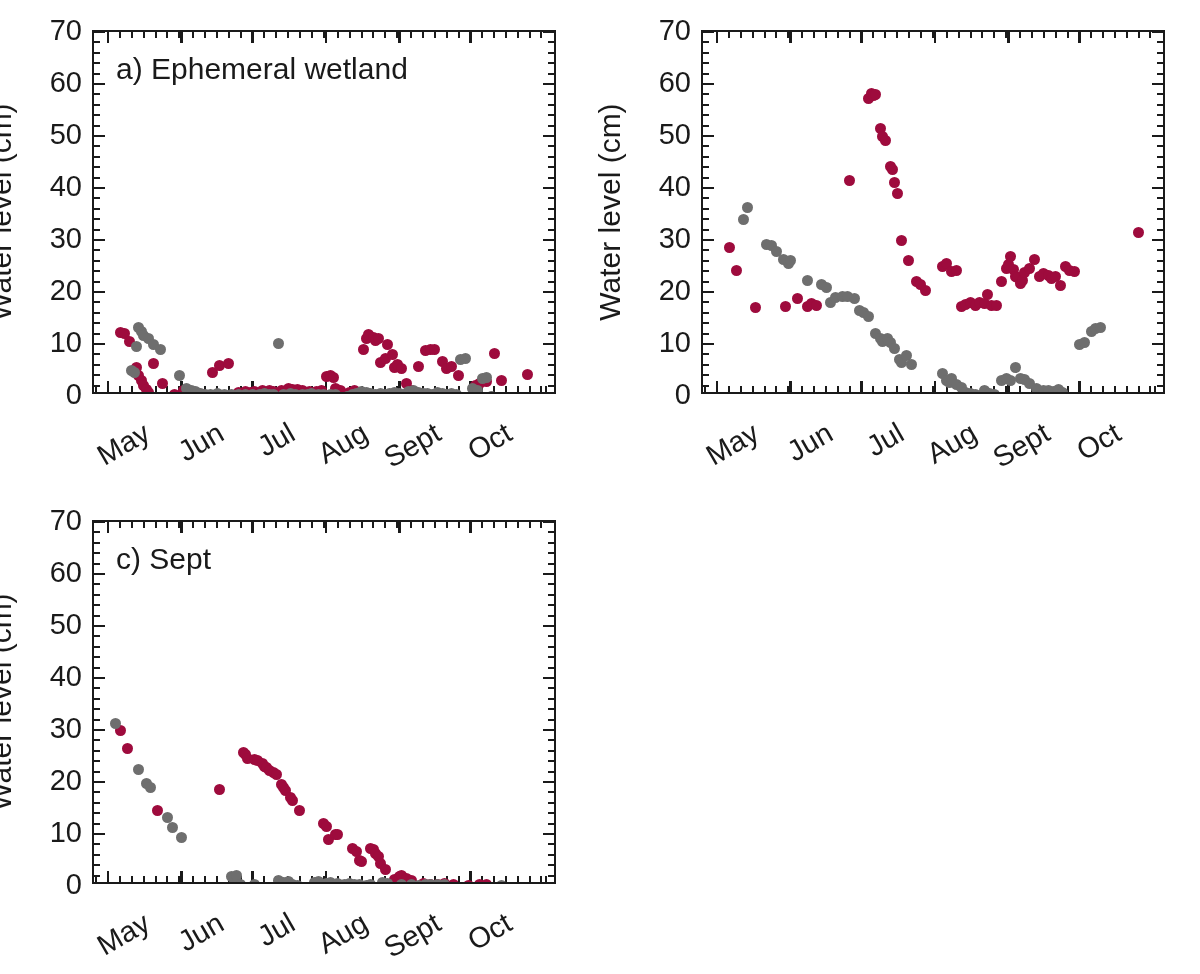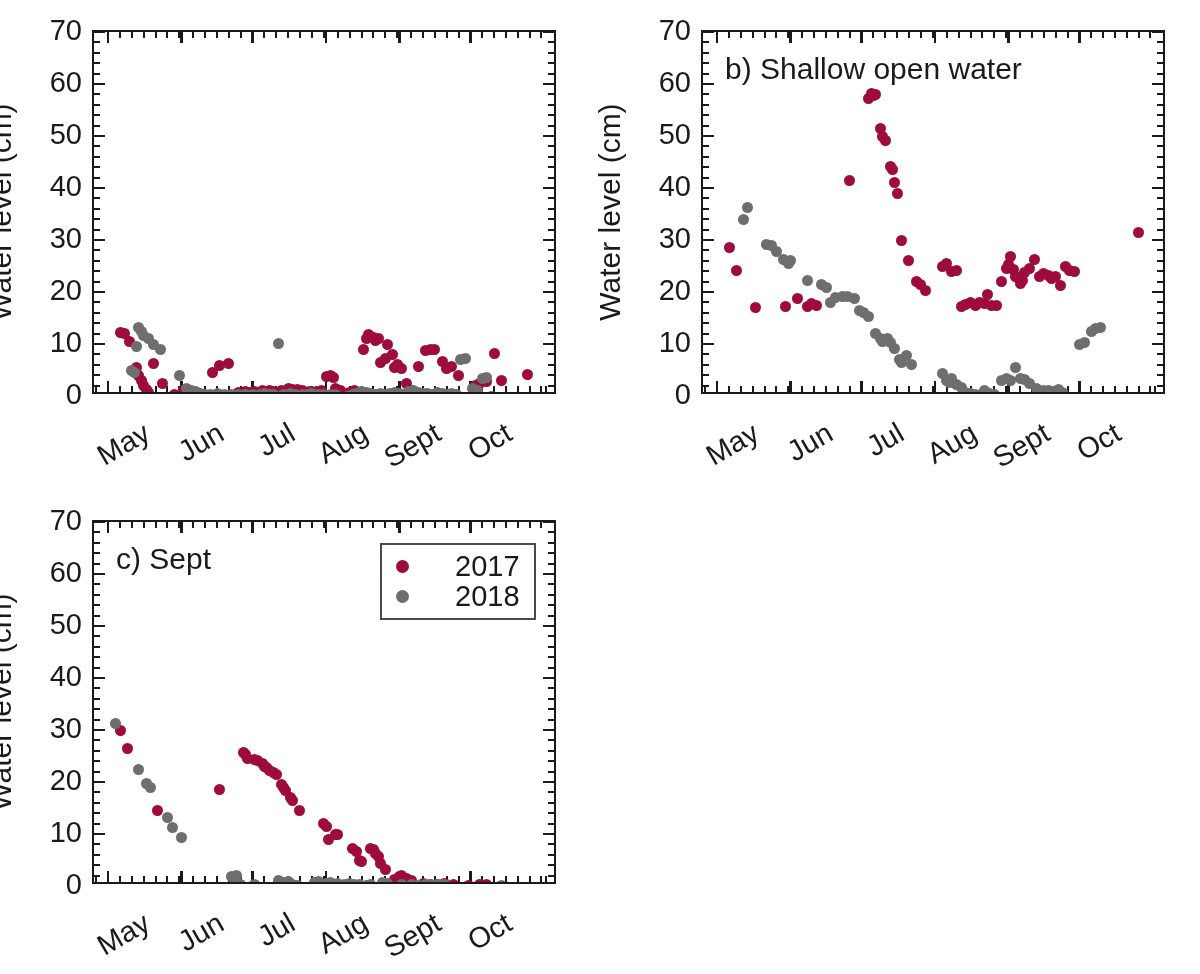--- a/index.html
+++ b/index.html
@@ -400,20 +400,21 @@
           <div class="dot" style="left: 362.204px; top: 362.96px; background: rgb(110, 110, 110);"></div>
           <div class="dot" style="left: 366.939px; top: 327.08px; background: rgb(110, 110, 110);"></div>
           <div class="dot" style="left: 371.673px; top: 326.56px; background: rgb(110, 110, 110);"></div>
           <div class="dot" style="left: 378.776px; top: 356.2px; background: rgb(110, 110, 110);"></div>
           <div class="dot" style="left: 383.51px; top: 358.8px; background: rgb(110, 110, 110);"></div>
           <div class="dot" style="left: 388.245px; top: 346.84px; background: rgb(110, 110, 110);"></div>
           <div class="dot" style="left: 392.98px; top: 345.8px; background: rgb(110, 110, 110);"></div>
           <div class="dot" style="left: 397.714px; top: 364px; background: rgb(110, 110, 110);"></div>
           <div class="dot" style="left: 402.449px; top: 365.56px; background: rgb(110, 110, 110);"></div>
         </div>
+      <div class="panel-label" style="left: 22px; top: 20px;">a) Ephemeral wetland</div>
     </div>
   <div class="ylabtick" style="left: 26px; width: 56px; top: 380px;">0</div>
       <div class="ylabtick" style="left: 26px; width: 56px; top: 328px;">10</div>
       <div class="ylabtick" style="left: 26px; width: 56px; top: 276px;">20</div>
       <div class="ylabtick" style="left: 26px; width: 56px; top: 224px;">30</div>
       <div class="ylabtick" style="left: 26px; width: 56px; top: 172px;">40</div>
       <div class="ylabtick" style="left: 26px; width: 56px; top: 120px;">50</div>
       <div class="ylabtick" style="left: 26px; width: 56px; top: 68px;">60</div>
       <div class="ylabtick" style="left: 26px; width: 56px; top: 16px;">70</div>
       <div class="xlabtick" style="left: 140.204px; top: 418px; transform: translateX(-100%) rotate(-30deg); transform-origin: 100% 0%;">May</div>
@@ -694,21 +695,20 @@
           <div class="dot" style="left: 345.633px; top: 358.28px; background: rgb(110, 110, 110);"></div>
           <div class="dot" style="left: 350.367px; top: 359.84px; background: rgb(110, 110, 110);"></div>
           <div class="dot" style="left: 355.102px; top: 357.76px; background: rgb(110, 110, 110);"></div>
           <div class="dot" style="left: 359.837px; top: 360.88px; background: rgb(110, 110, 110);"></div>
           <div class="dot" style="left: 376.408px; top: 312px; background: rgb(110, 110, 110);"></div>
           <div class="dot" style="left: 381.143px; top: 310.96px; background: rgb(110, 110, 110);"></div>
           <div class="dot" style="left: 388.245px; top: 299px; background: rgb(110, 110, 110);"></div>
           <div class="dot" style="left: 392.98px; top: 296.4px; background: rgb(110, 110, 110);"></div>
           <div class="dot" style="left: 397.714px; top: 295.88px; background: rgb(110, 110, 110);"></div>
         </div>
-      <div class="panel-label" style="left: 22px; top: 20px;">b) Shallow open water</div>
     </div>
   <div class="ylabtick" style="left: 635px; width: 56px; top: 380px;">0</div>
       <div class="ylabtick" style="left: 635px; width: 56px; top: 328px;">10</div>
       <div class="ylabtick" style="left: 635px; width: 56px; top: 276px;">20</div>
       <div class="ylabtick" style="left: 635px; width: 56px; top: 224px;">30</div>
       <div class="ylabtick" style="left: 635px; width: 56px; top: 172px;">40</div>
       <div class="ylabtick" style="left: 635px; width: 56px; top: 120px;">50</div>
       <div class="ylabtick" style="left: 635px; width: 56px; top: 68px;">60</div>
       <div class="ylabtick" style="left: 635px; width: 56px; top: 16px;">70</div>
       <div class="xlabtick" style="left: 749.204px; top: 418px; transform: translateX(-100%) rotate(-30deg); transform-origin: 100% 0%;">May</div>
@@ -963,30 +963,20 @@
           <div class="dot" style="left: 331.429px; top: 362.44px; background: rgb(110, 110, 110);"></div>
           <div class="dot" style="left: 336.163px; top: 362.96px; background: rgb(110, 110, 110);"></div>
           <div class="dot" style="left: 343.265px; top: 362.44px; background: rgb(110, 110, 110);"></div>
           <div class="dot" style="left: 350.367px; top: 362.96px; background: rgb(110, 110, 110);"></div>
           <div class="dot" style="left: 364.571px; top: 365.04px; background: rgb(110, 110, 110);"></div>
           <div class="dot" style="left: 381.143px; top: 366.6px; background: rgb(110, 110, 110);"></div>
           <div class="dot" style="left: 407.184px; top: 363.48px; background: rgb(110, 110, 110);"></div>
         </div>
       <div class="panel-label" style="left: 22px; top: 20px;">c) Sept</div>
 
-      <div class="legend" id="chart-legend" style="left: 286px; top: 21px;">
-        <div class="legend-row">
-          <span class="legend-swatch" id="sw0" style="background: rgb(158, 11, 61);"></span>
-          <span class="legend-text">2017</span>
-        </div>
-        <div class="legend-row">
-          <span class="legend-swatch" id="sw1" style="background: rgb(110, 110, 110);"></span>
-          <span class="legend-text">2018</span>
-        </div>
-      </div>
     </div>
   <div class="ylabtick" style="left: 26px; width: 56px; top: 870px;">0</div>
       <div class="ylabtick" style="left: 26px; width: 56px; top: 818px;">10</div>
       <div class="ylabtick" style="left: 26px; width: 56px; top: 766px;">20</div>
       <div class="ylabtick" style="left: 26px; width: 56px; top: 714px;">30</div>
       <div class="ylabtick" style="left: 26px; width: 56px; top: 662px;">40</div>
       <div class="ylabtick" style="left: 26px; width: 56px; top: 610px;">50</div>
       <div class="ylabtick" style="left: 26px; width: 56px; top: 558px;">60</div>
       <div class="ylabtick" style="left: 26px; width: 56px; top: 506px;">70</div>
       <div class="xlabtick" style="left: 140.204px; top: 908px; transform: translateX(-100%) rotate(-30deg); transform-origin: 100% 0%;">May</div>

